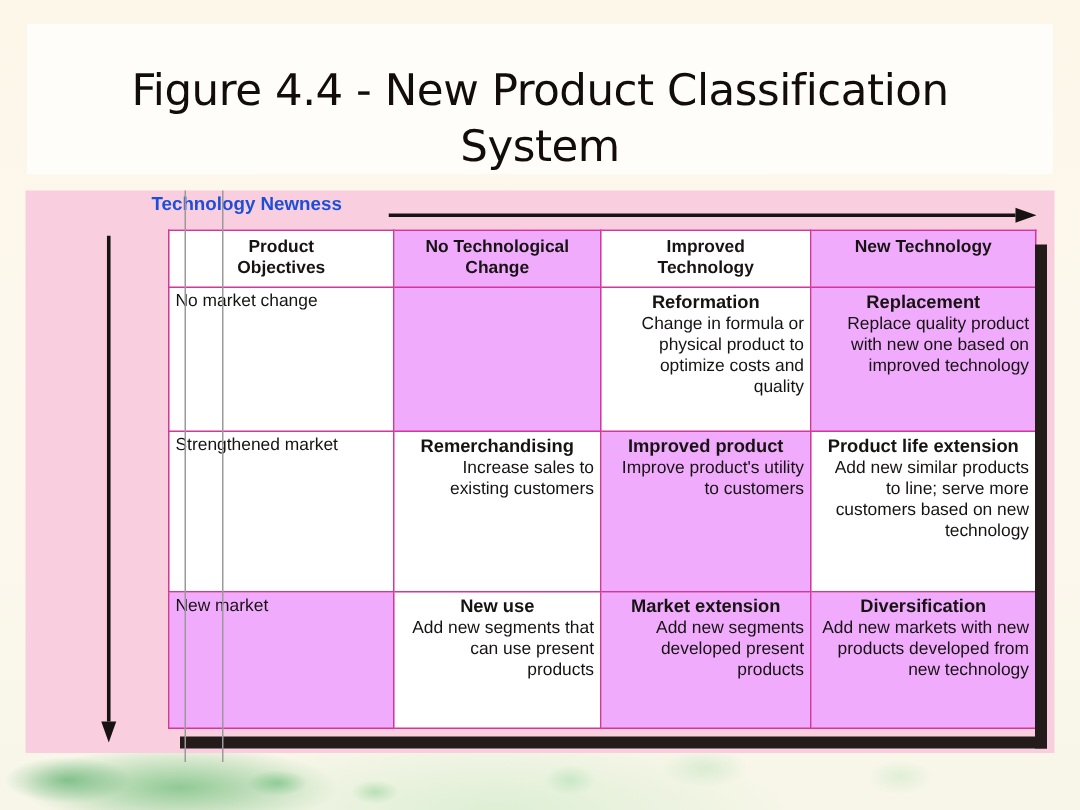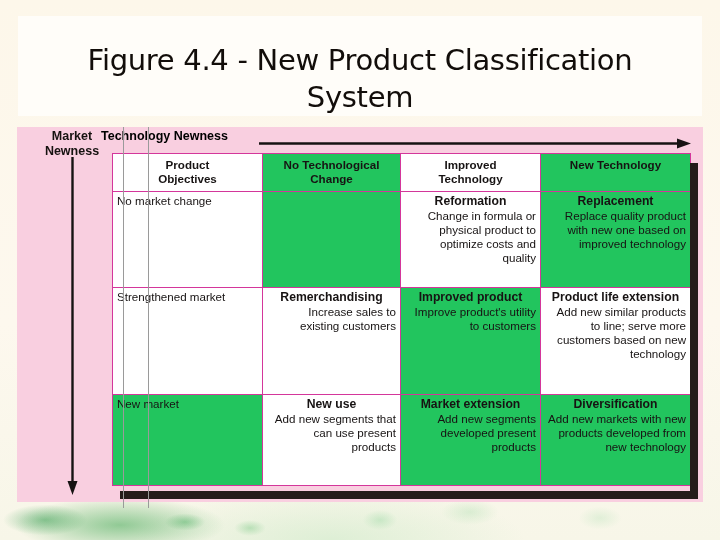--- a/index.html
+++ b/index.html
@@ -81,21 +81,21 @@
     color: #161210;
     line-height: 1.18;
     font-family: "Liberation Sans", sans-serif;
   }
   #tech-newness-label {
     position: absolute;
     left: 84px;
     top: 2px;
     font-size: 12.5px;
     font-weight: bold;
-    color: #000000;
+    color: #1d4ed8;
     white-space: nowrap;
     font-family: "Liberation Sans", sans-serif;
   }
   
   #tech-arrow {
     position: absolute;
     left: 242px;
     top: 11px;
     width: 432px;
     height: 11px;
@@ -122,21 +122,21 @@
   #matrix td {
     border: 1px solid #d4369b;
     vertical-align: top;
     padding: 2px 4px 3px 4px;
     font-size: 11.6px;
     line-height: 1.2;
     color: #171313;
     box-sizing: border-box;
   }
   #matrix td.white { background: #ffffff; }
-  #matrix td.pink  { background: #22c55e; }
+  #matrix td.pink  { background: #f0abfc; }
 
   .colhead {
     text-align: center;
     font-weight: bold;
     font-size: 12.6px;
     line-height: 1.16;
     padding-top: 4px !important;
     padding-bottom: 4px !important;
     height: 38px;
   }
@@ -198,24 +198,20 @@
 <body>
 
 <div id="slide-bg"></div>
 
 <div id="title-box">
   <div id="title-text">Figure 4.4 - New Product Classification System</div>
 </div>
 
 <div id="figure-panel">
 
-  <div id="market-newness-label">
-    <span>Market</span><br>
-    <span>Newness</span>
-  </div>
 
   <div id="tech-newness-label">Technology Newness</div>
 
   <svg id="tech-arrow" viewBox="0 0 432 11" preserveAspectRatio="none">
     <line x1="0" y1="5.5" x2="418" y2="5.5" stroke="#171313" stroke-width="2.4"></line>
     <polygon points="418,0.5 432,5.5 418,10.5" fill="#171313"></polygon>
   </svg>
 
   <svg id="market-arrow" viewBox="0 0 13 338" preserveAspectRatio="none">
     <line x1="6.5" y1="0" x2="6.5" y2="324" stroke="#171313" stroke-width="2.4"></line>

